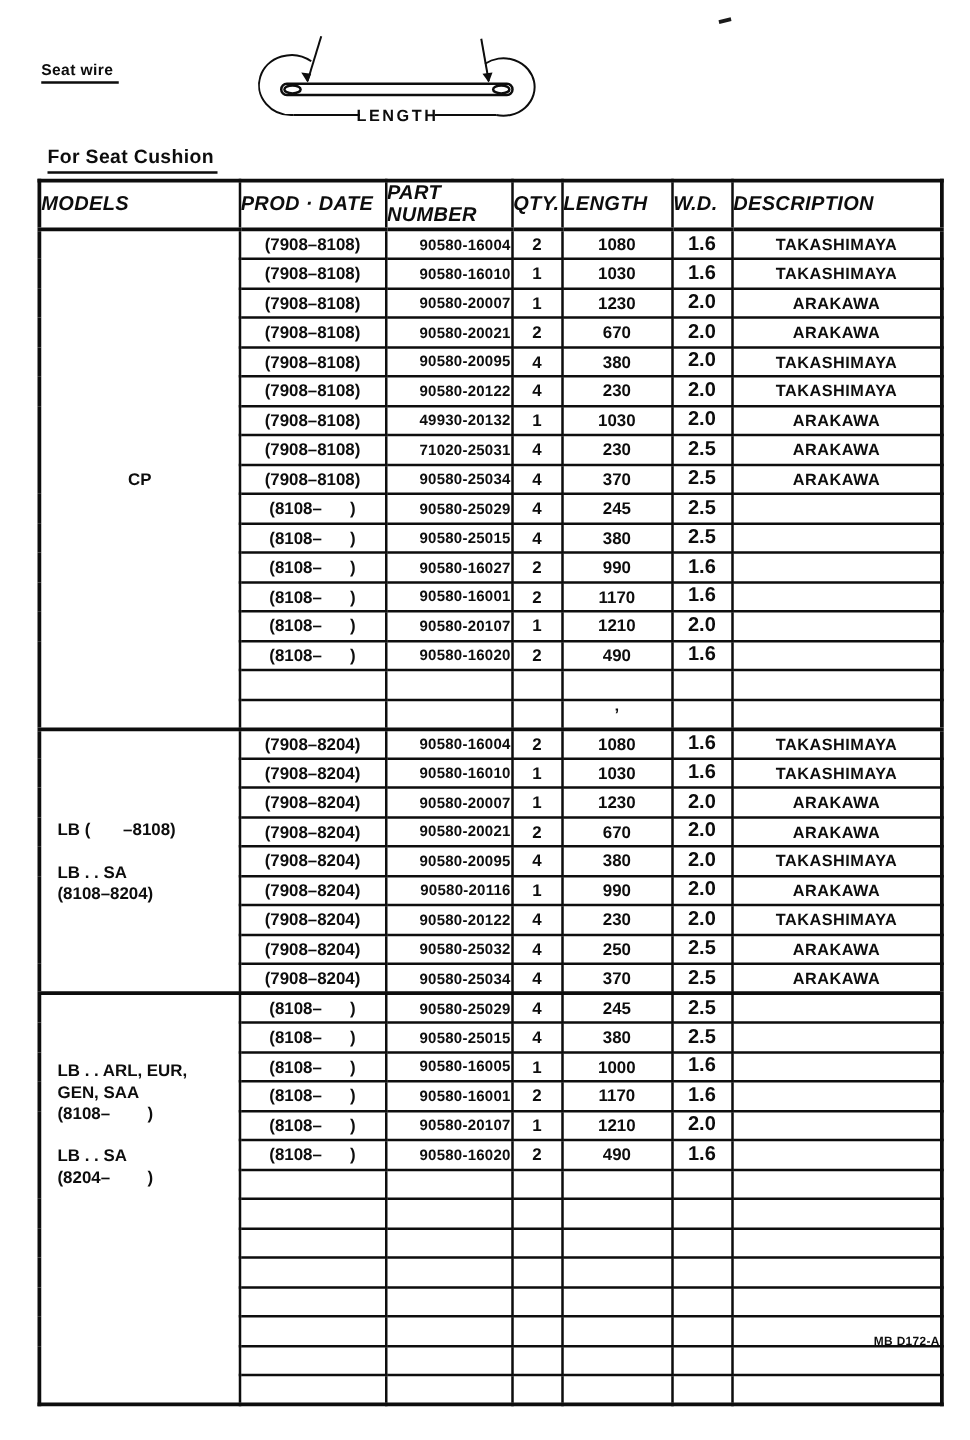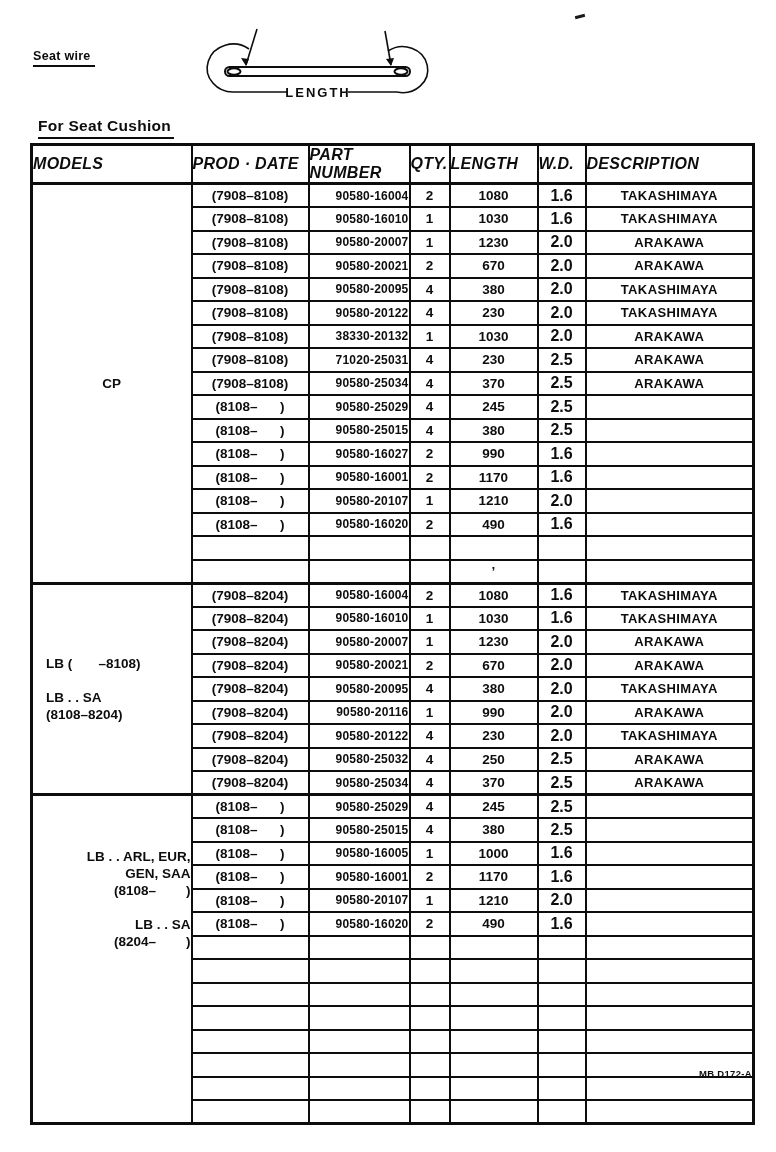--- a/index.html
+++ b/index.html
@@ -38,21 +38,21 @@
   table.parts tbody tr{height:23.5px;}
   td.c0{font-size:13.5px;font-weight:bold;text-align:center;white-space:pre;}
   td.c1{font-size:12px;font-weight:bold;text-align:right;padding-left:4px;letter-spacing:.2px;}
   td.c2{font-size:13.5px;font-weight:bold;text-align:center;}
   td.c3{font-size:13.5px;font-weight:bold;text-align:center;margin-top:44px;}
   td.c4{font-size:16px;font-weight:bold;text-align:center;}
   td.c5{font-size:13px;font-weight:bold;text-align:center;letter-spacing:.4px;}
   td.models{font-size:13.5px;font-weight:bold;white-space:pre;line-height:17px;}
   tbody.sec-0 td.models{text-align:center;vertical-align:middle;}
   tbody.sec-1 td.models{text-align:left;padding-left:13px;vertical-align:middle;margin-top:48px;}
-  tbody.sec-2 td.models{text-align:right;padding-left:13px;vertical-align:top;padding-top:52px;box-sizing:border-box;}
+  tbody.sec-2 td.models{text-align:left;padding-left:13px;vertical-align:top;padding-top:52px;box-sizing:border-box;}
   .doc-code{
     position:absolute;left:699px;top:1068px;font-size:9.5px;font-weight:bold;letter-spacing:.3px;
   }
 </style>
 </head>
 <body>
 
 <div class="seat-wire-label">Seat wire</div>
 
 <div class="diagram">
@@ -152,21 +152,21 @@
       <tr>
         <td class="c0">(7908–8108)</td>
         <td class="c1">90580-20122</td>
         <td class="c2">4</td>
         <td class="c3">230</td>
         <td class="c4">2.0</td>
         <td class="c5">TAKASHIMAYA</td>
       </tr>
       <tr>
         <td class="c0">(7908–8108)</td>
-        <td class="c1">38330-20132</td>
+        <td class="c1">49930-20132</td>
         <td class="c2">1</td>
         <td class="c3">1030</td>
         <td class="c4">2.0</td>
         <td class="c5">ARAKAWA</td>
       </tr>
       <tr>
         <td class="c0">(7908–8108)</td>
         <td class="c1">71020-25031</td>
         <td class="c2">4</td>
         <td class="c3">230</td>

